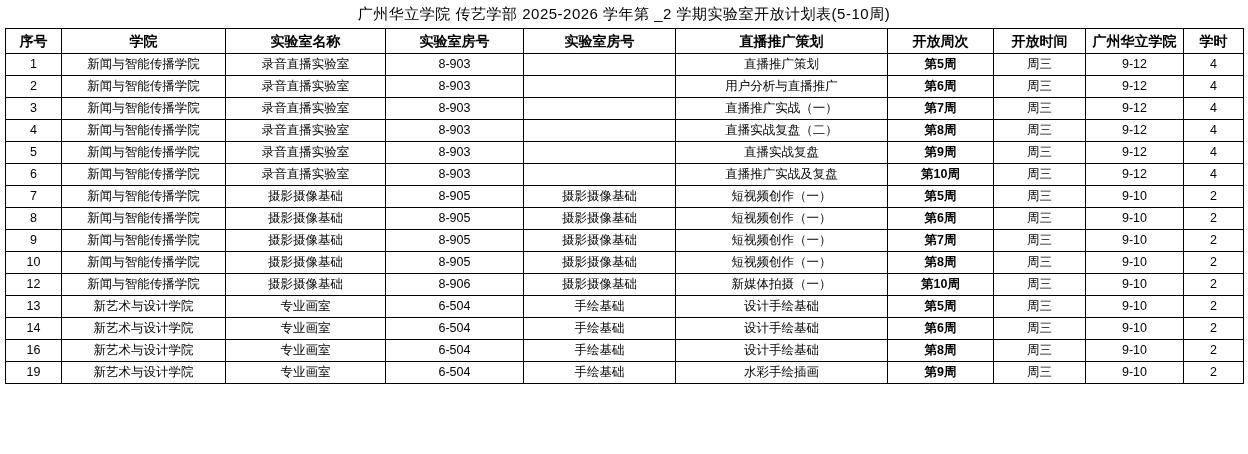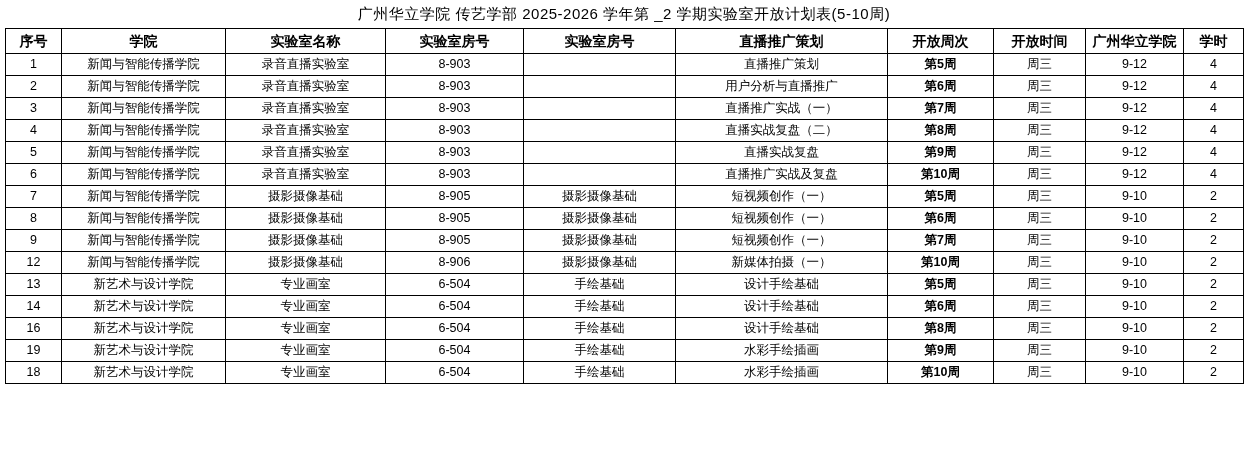--- a/index.html
+++ b/index.html
@@ -205,20 +205,32 @@
           <td>摄影摄像基础</td>
           <td>8-905</td>
           <td>摄影摄像基础</td>
           <td>短视频创作（一）</td>
           <td class="bold">第7周</td>
           <td>周三</td>
           <td>9-10</td>
           <td>2</td>
         </tr>
         <tr>
+          <td>10</td>
+          <td>新闻与智能传播学院</td>
+          <td>摄影摄像基础</td>
+          <td>8-905</td>
+          <td>摄影摄像基础</td>
+          <td>短视频创作（一）</td>
+          <td class="bold">第8周</td>
+          <td>周三</td>
+          <td>9-10</td>
+          <td>2</td>
+        </tr>
+        <tr>
           <td>12</td>
           <td>新闻与智能传播学院</td>
           <td>摄影摄像基础</td>
           <td>8-906</td>
           <td>摄影摄像基础</td>
           <td>新媒体拍摄（一）</td>
           <td class="bold">第10周</td>
           <td>周三</td>
           <td>9-10</td>
           <td>2</td>
@@ -264,28 +276,16 @@
           <td>新艺术与设计学院</td>
           <td>专业画室</td>
           <td>6-504</td>
           <td>手绘基础</td>
           <td>水彩手绘插画</td>
           <td class="bold">第9周</td>
           <td>周三</td>
           <td>9-10</td>
           <td>2</td>
         </tr>
-        <tr>
-          <td>18</td>
-          <td>新艺术与设计学院</td>
-          <td>专业画室</td>
-          <td>6-504</td>
-          <td>手绘基础</td>
-          <td>水彩手绘插画</td>
-          <td class="bold">第10周</td>
-          <td>周三</td>
-          <td>9-10</td>
-          <td>2</td>
-        </tr>
       </tbody>
   </table>
 
 </div>
 
 </body></html>

